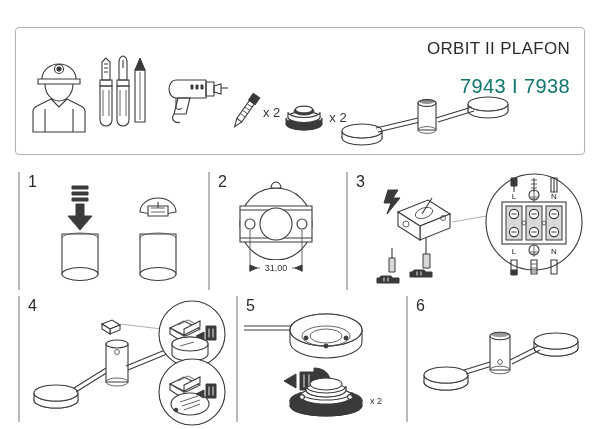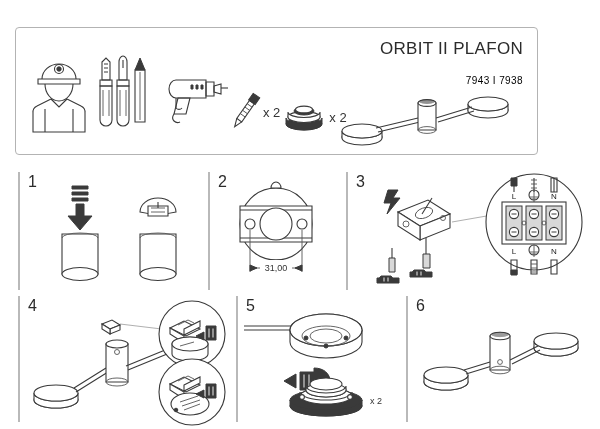--- a/index.html
+++ b/index.html
@@ -17,46 +17,46 @@
   .sheet {
     position: absolute;
     inset: 0;
   }
 
   
   .header-panel {
     position: absolute;
     left: 15px;
     top: 27px;
-    width: 523px;
+    width: 570px;
     height: 128px;
     border: 1.5px solid #b3b3b3;
     border-radius: 4px;
     box-sizing: border-box;
     background: #fff;
   }
   .title-block {
     position: absolute;
     right: 14px;
     top: 10px;
     text-align: right;
   }
   .product-title {
     font-size: 17px;
     color: #2b2b2b;
     letter-spacing: 0.3px;
     line-height: 21px;
     white-space: nowrap;
   }
   .product-code {
-    font-size: 10px;
-    color: #000000;
+    font-size: 20px;
+    color: #0f766e;
     letter-spacing: 0.4px;
     line-height: 19px;
-    margin-top: 12px;
+    margin-top: 18px;
     white-space: nowrap;
   }
 
   .tools-row {
     position: absolute;
     left: 12px;
     top: 6px;
     display: flex;
     align-items: flex-end;
     height: 100px;

